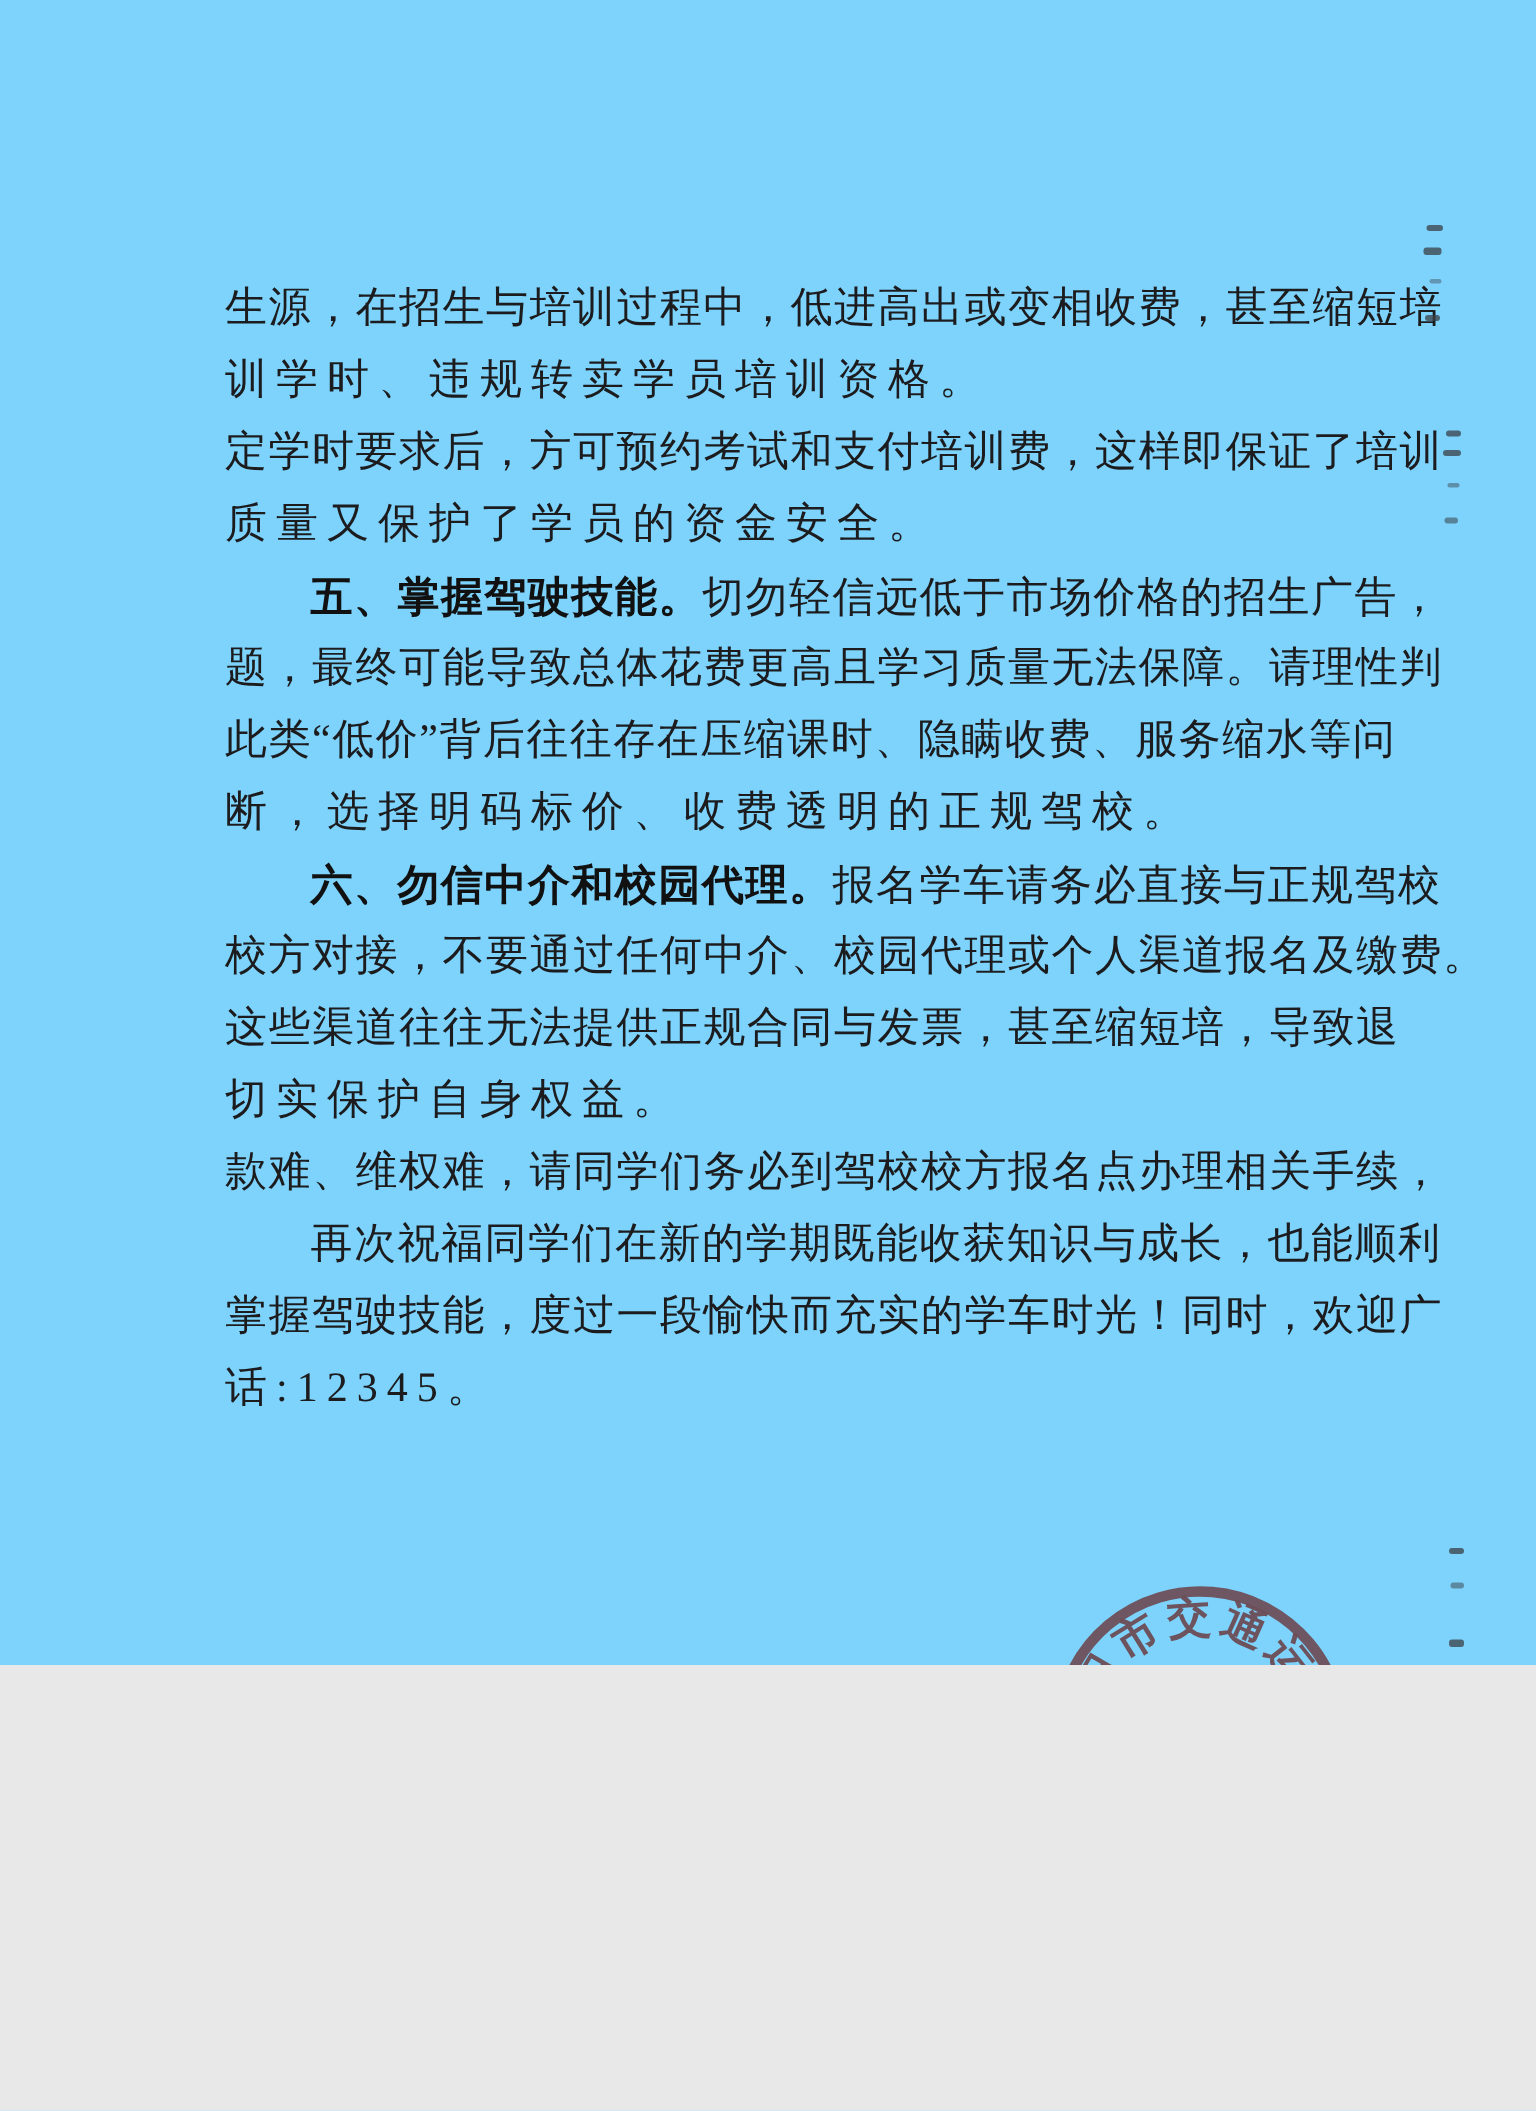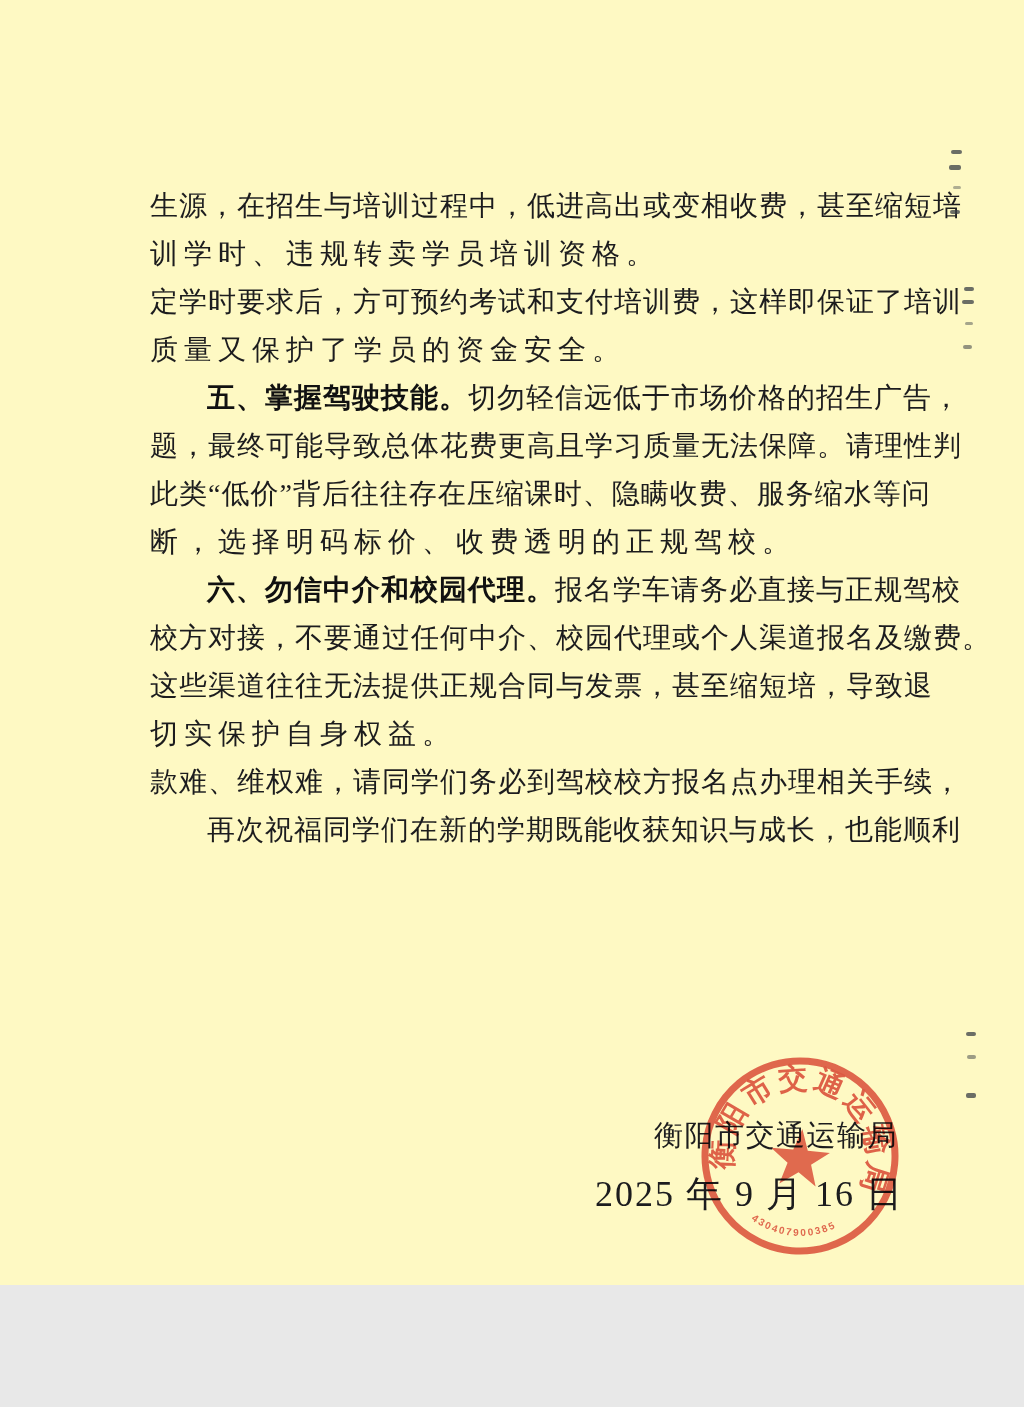--- a/index.html
+++ b/index.html
@@ -1,22 +1,22 @@
 <!DOCTYPE html>
 <html><head>
 <meta charset="utf-8">
 <style>
   * { margin: 0; padding: 0; box-sizing: border-box; }
   html, body { background: #e8e8e8; }
   .page {
     position: relative;
     width: 1024px;
-    height: 1285px;
+    height: 1110px;
     margin: 0 auto;
-    background: #fef9c3;
+    background: #7dd3fc;
     overflow: hidden;
     font-family: "Liberation Serif", "DejaVu Serif", serif;
     color: #1c1c1e;
     text-decoration: underline;
   }
   
   .doc-body {
     position: absolute;
     left: 150px;
     top: 182px;
@@ -105,20 +105,22 @@
       <div class="line indent"><span class="seg bold">五、掌握驾驶技能。</span><span class="seg">切勿轻信远低于市场价格的招生广告，</span></div>
       <div class="line"><span class="seg">题，最终可能导致总体花费更高且学习质量无法保障。请理性判</span></div>
       <div class="line"><span class="seg">此类“低价”背后往往存在压缩课时、隐瞒收费、服务缩水等问</span></div>
       <div class="line last"><span class="seg">断，选择明码标价、收费透明的正规驾校。</span></div>
       <div class="line indent"><span class="seg bold">六、勿信中介和校园代理。</span><span class="seg">报名学车请务必直接与正规驾校</span></div>
       <div class="line"><span class="seg">校方对接，不要通过任何中介、校园代理或个人渠道报名及缴费。</span></div>
       <div class="line"><span class="seg">这些渠道往往无法提供正规合同与发票，甚至缩短培，导致退</span></div>
       <div class="line last"><span class="seg">切实保护自身权益。</span></div>
       <div class="line"><span class="seg">款难、维权难，请同学们务必到驾校校方报名点办理相关手续，</span></div>
       <div class="line indent"><span class="seg">再次祝福同学们在新的学期既能收获知识与成长，也能顺利</span></div>
+      <div class="line"><span class="seg">掌握驾驶技能，度过一段愉快而充实的学车时光！同时，欢迎广</span></div>
+      <div class="line last"><span class="seg">话:12345。</span></div>
     </div>
 
   <div class="sig-agency">衡阳市交通运输局</div>
   <div class="sig-date">2025 年 9 月 16 日</div>
 
   <svg class="seal" viewBox="0 0 204 204" xmlns="http://www.w3.org/2000/svg">
     <defs>
       <path id="ringPath" d="M 40.4 130.7 A 68 68 0 1 1 157.7 141.0" fill="none"></path>
       <path id="serialPath" d="M 40.7 153.4 A 80 80 0 0 0 163.3 153.4" fill="none"></path>
     </defs>

